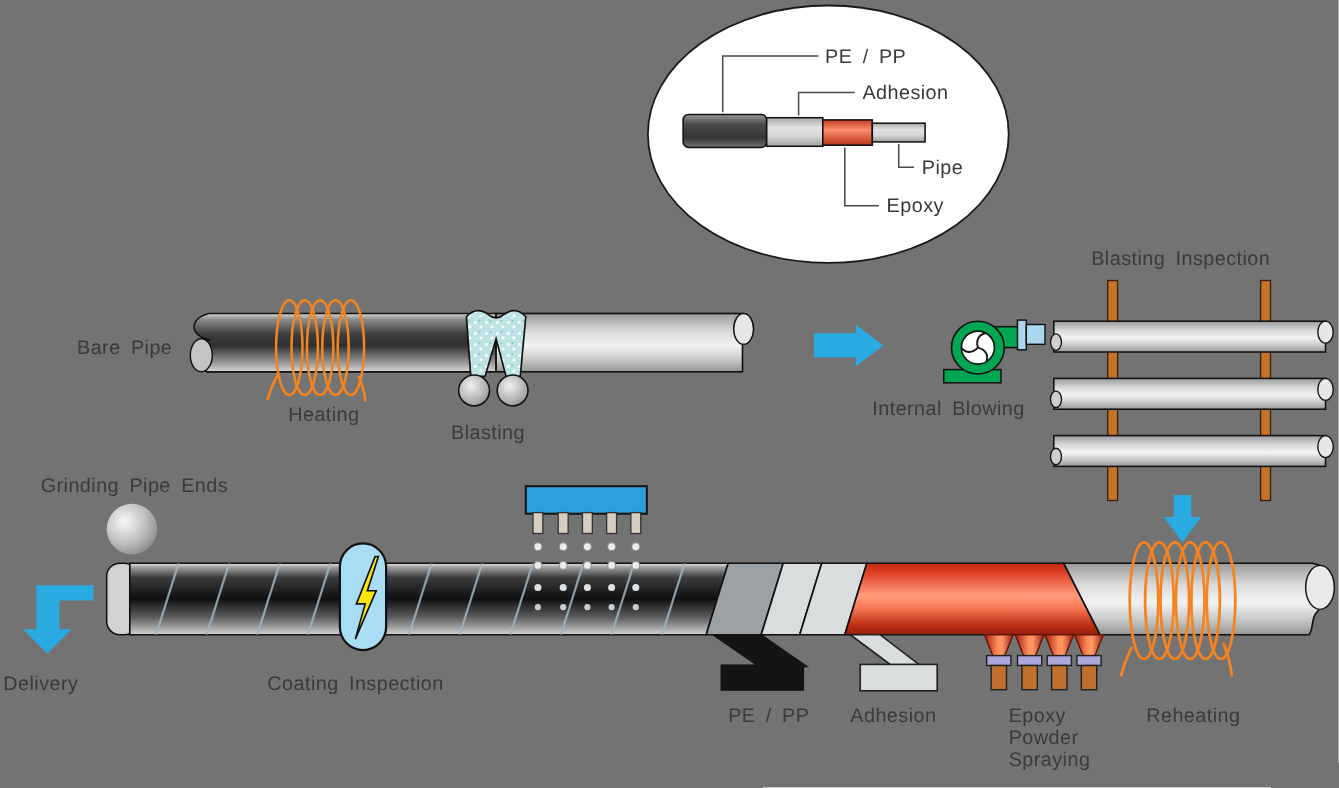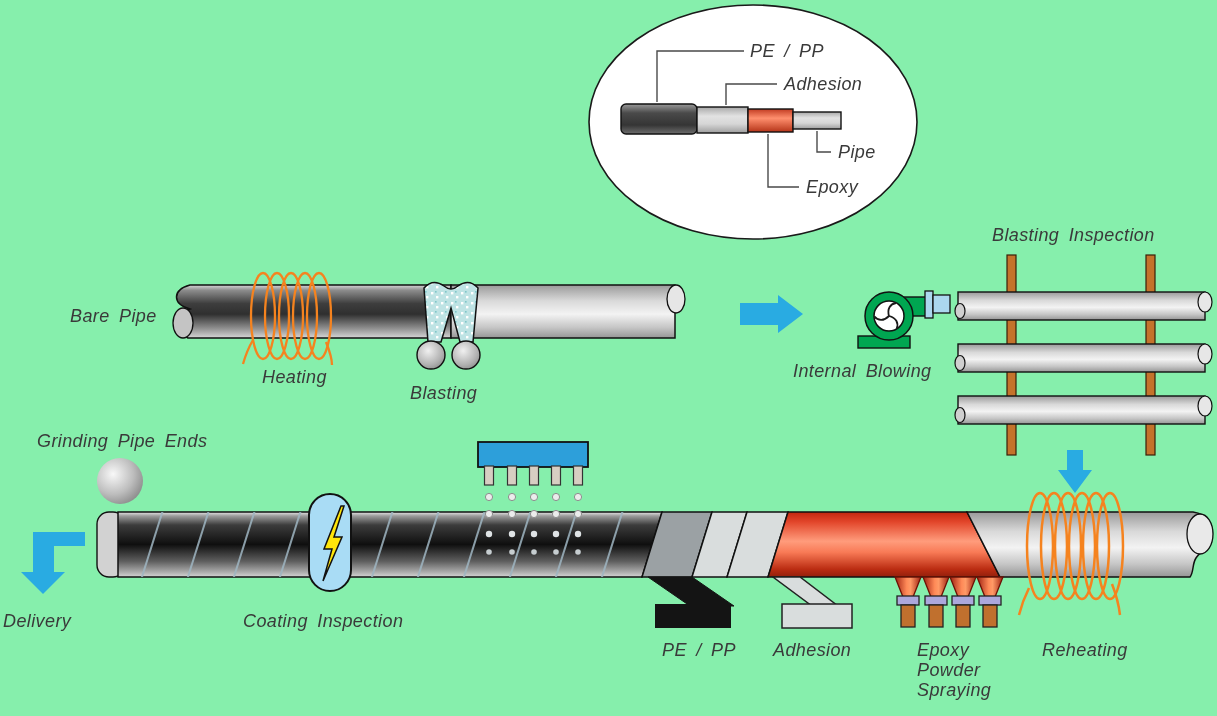--- a/index.html
+++ b/index.html
@@ -1,16 +1,16 @@
 <!DOCTYPE html>
 <html><head>
 <meta charset="utf-8">
 <style>
   html,body{margin:0;padding:0;background:#ffffff;}
-  .canvas{position:relative;width:1217px;height:716px;background:#86efac;overflow:hidden;font-style:italic;}
+  .canvas{position:relative;width:1217px;height:716px;background:#737373;overflow:hidden;}
   svg text{
     font-family:"Liberation Sans", sans-serif;
     font-size:18px;
     fill:#3a3a3a;
     letter-spacing:0.4px;
     word-spacing:4px;
   }
 </style>
 </head>
 <body>

